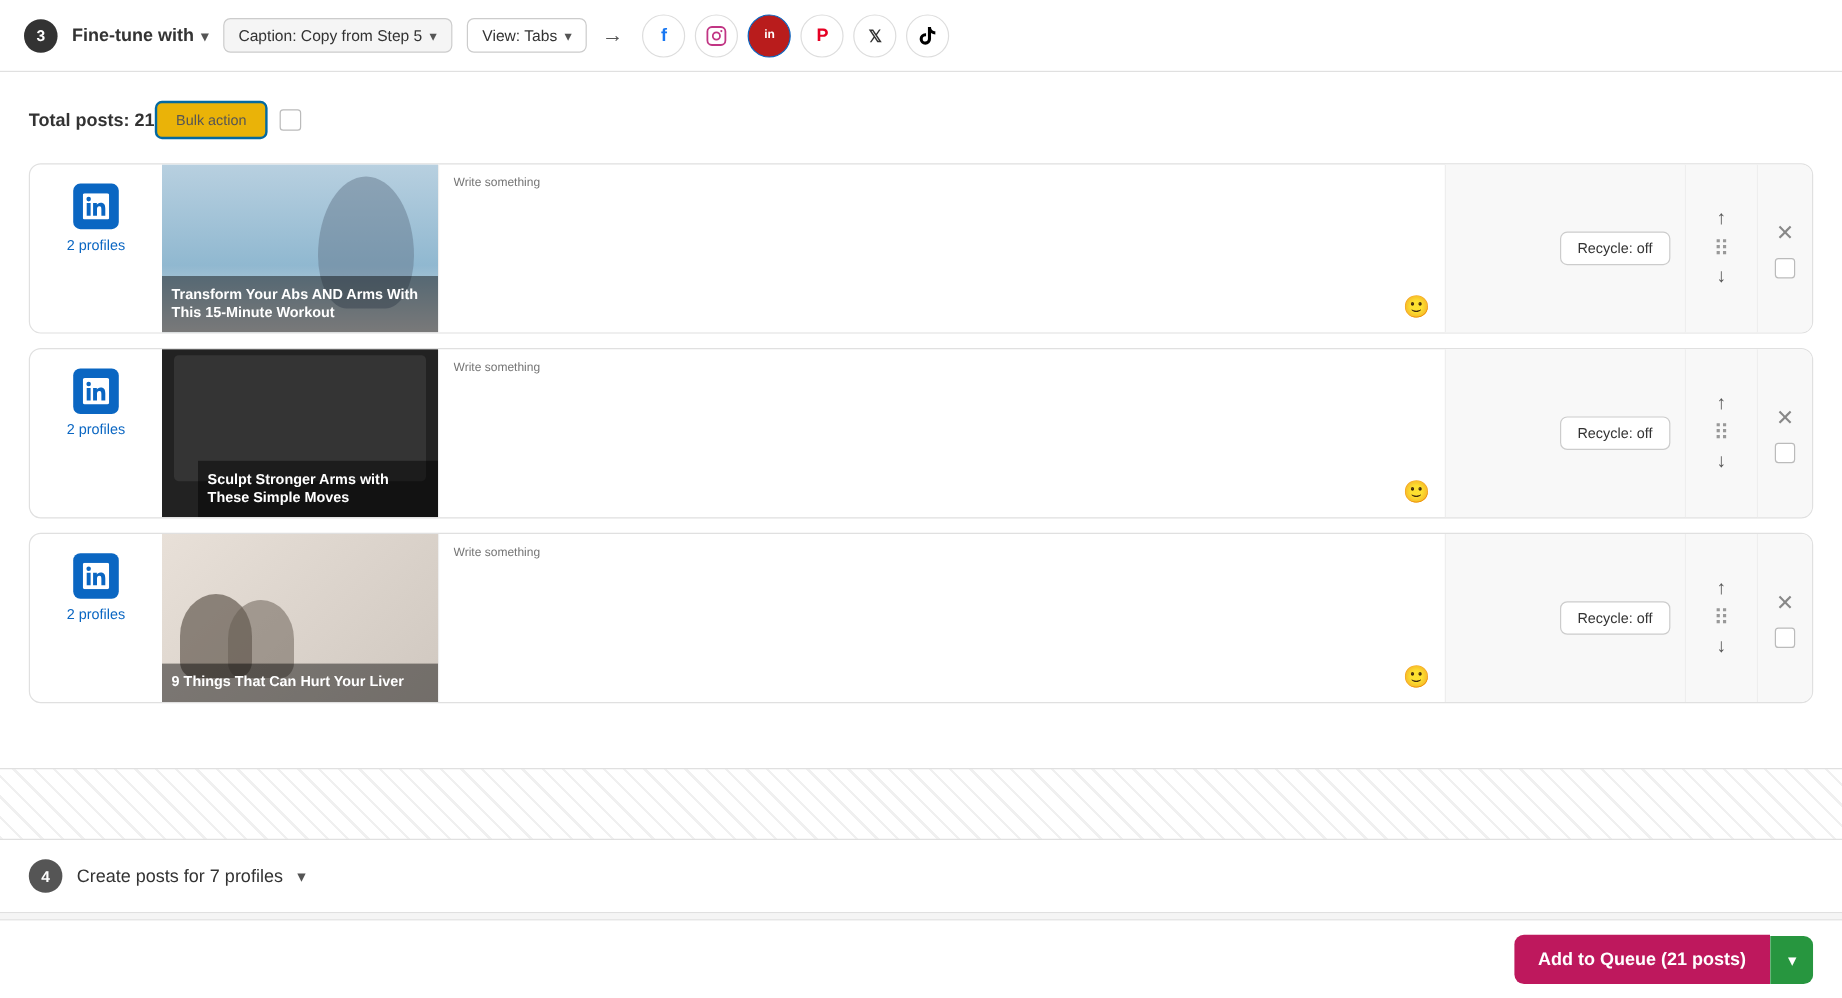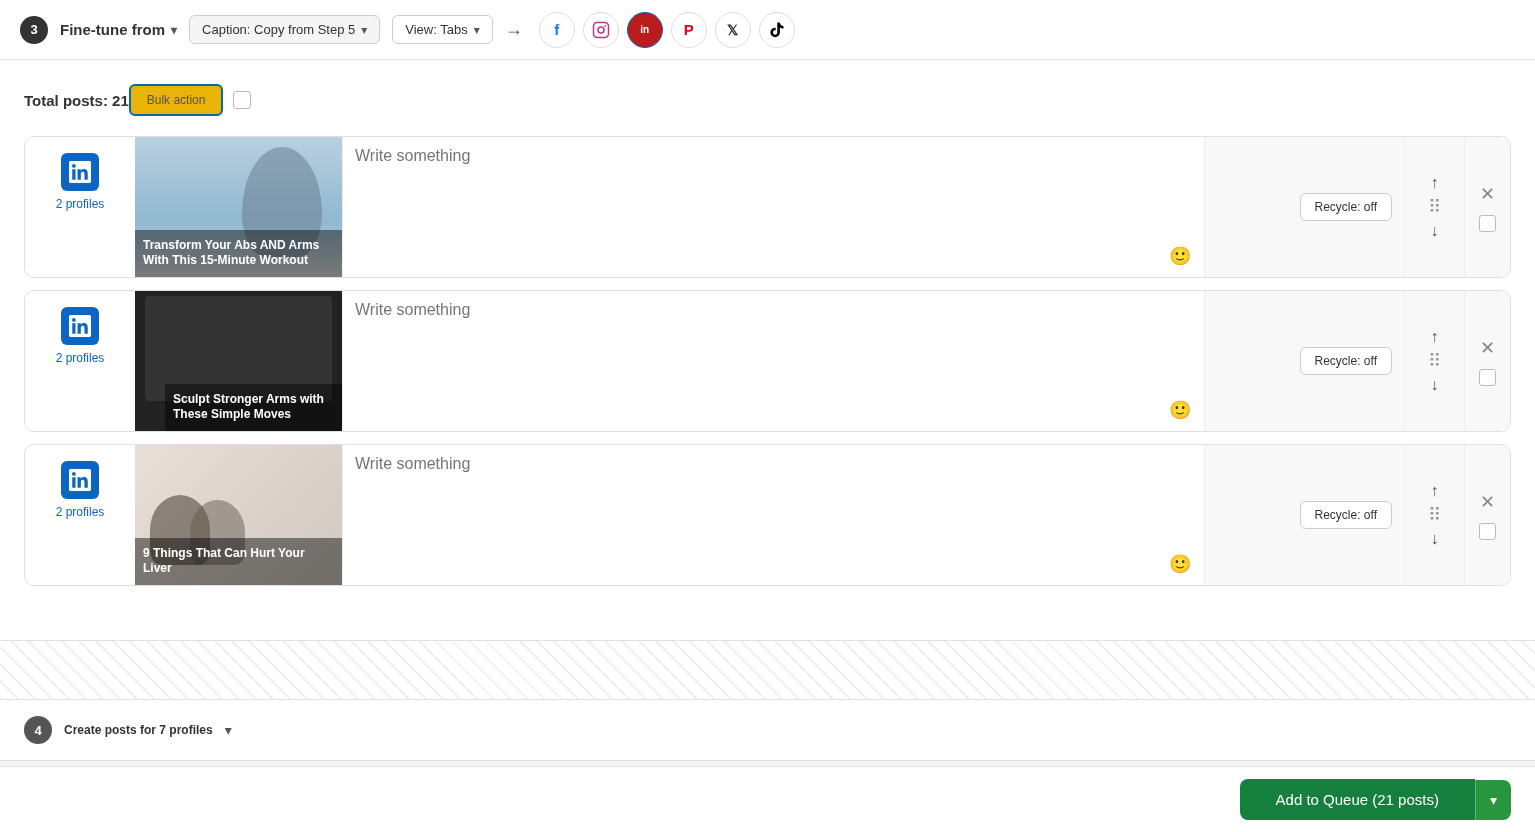--- a/index.html
+++ b/index.html
@@ -73,30 +73,30 @@
     .card-left {
       display: flex; flex-direction: column; align-items: center;
       padding: 16px 12px; gap: 6px; min-width: 110px;
     }
     .linkedin-badge {
       width: 38px; height: 38px; border-radius: 6px;
       background: #0a66c2; display: flex; align-items: center; justify-content: center;
     }
     .profiles-label { font-size: 12px; color: #0a66c2; font-weight: 500; }
     .card-image {
-      width: 207px; flex-shrink: 0; overflow: hidden; position: relative;
+      width: 230px; flex-shrink: 0; overflow: hidden; position: relative;
       min-height: 140px;
     }
     .card-textarea-wrapper {
       flex: 1; padding: 10px 12px; display: flex; flex-direction: column;
       justify-content: space-between; border-left: 1px solid #eee;
     }
     .write-something {
       width: 100%; border: none; outline: none; resize: none;
-      font-size: 16px; color: #aaa; background: transparent;
+      font-size: 10px; color: #aaa; background: transparent;
       flex: 1; min-height: 80px; font-family: inherit;
     }
     .emoji-icon {
       font-size: 18px; color: #bbb; cursor: pointer; align-self: flex-end;
     }
     .card-actions {
       display: flex; flex-direction: column; align-items: flex-end;
       background: #f8f8f8; padding: 10px 12px; gap: 8px; min-width: 200px;
       border-left: 1px solid #eee; justify-content: center;
     }
@@ -156,46 +156,46 @@
     .step4-bar {
       background: #fff; border-bottom: 1px solid #e0e0e0;
       padding: 16px 24px; display: flex; align-items: center; gap: 12px;
     }
     .step4-badge {
       width: 28px; height: 28px; border-radius: 50%;
       background: #555; color: #fff;
       display: flex; align-items: center; justify-content: center;
       font-size: 13px; font-weight: 600;
     }
-    .step4-label { font-size: 12px; font-weight: 700; }
+    .step4-label { font-size: 15px; font-weight: 400; }
 
     
     .bottom-bar {
       position: fixed; bottom: 0; right: 0; left: 0;
       background: #fff; border-top: 1px solid #e0e0e0;
       padding: 12px 24px; display: flex; justify-content: flex-end; align-items: center; gap: 0;
     }
     .add-queue-btn {
-      background: #15803d; color: #fff; border: none;
-      padding: 12px 36px; font-size: 15px; font-weight: 400;
+      background: #be185d; color: #fff; border: none;
+      padding: 12px 20px; font-size: 15px; font-weight: 700;
       border-radius: 8px 0 0 8px; cursor: pointer;
     }
     .add-queue-dropdown {
       background: #27963f; color: #fff; border: none;
       padding: 12px 14px; font-size: 14px;
       border-radius: 0 8px 8px 0; cursor: pointer; border-left: 1px solid rgba(255,255,255,0.3);
     }
   </style>
 </head>
 <body>
 
 <div class="top-bar">
   <div class="step-badge">3</div>
   <div class="top-bar-dropdown">
-    <span>Fine-tune from</span>
+    <span>Fine-tune with</span>
     <span class="chevron-down">▾</span>
   </div>
   <div class="caption-btn">
     <span>Caption: Copy from Step 5</span>
     <span class="chevron-down">▾</span>
   </div>
   <div class="view-btn">
     <span>View: Tabs</span>
     <span class="chevron-down">▾</span>
   </div>

